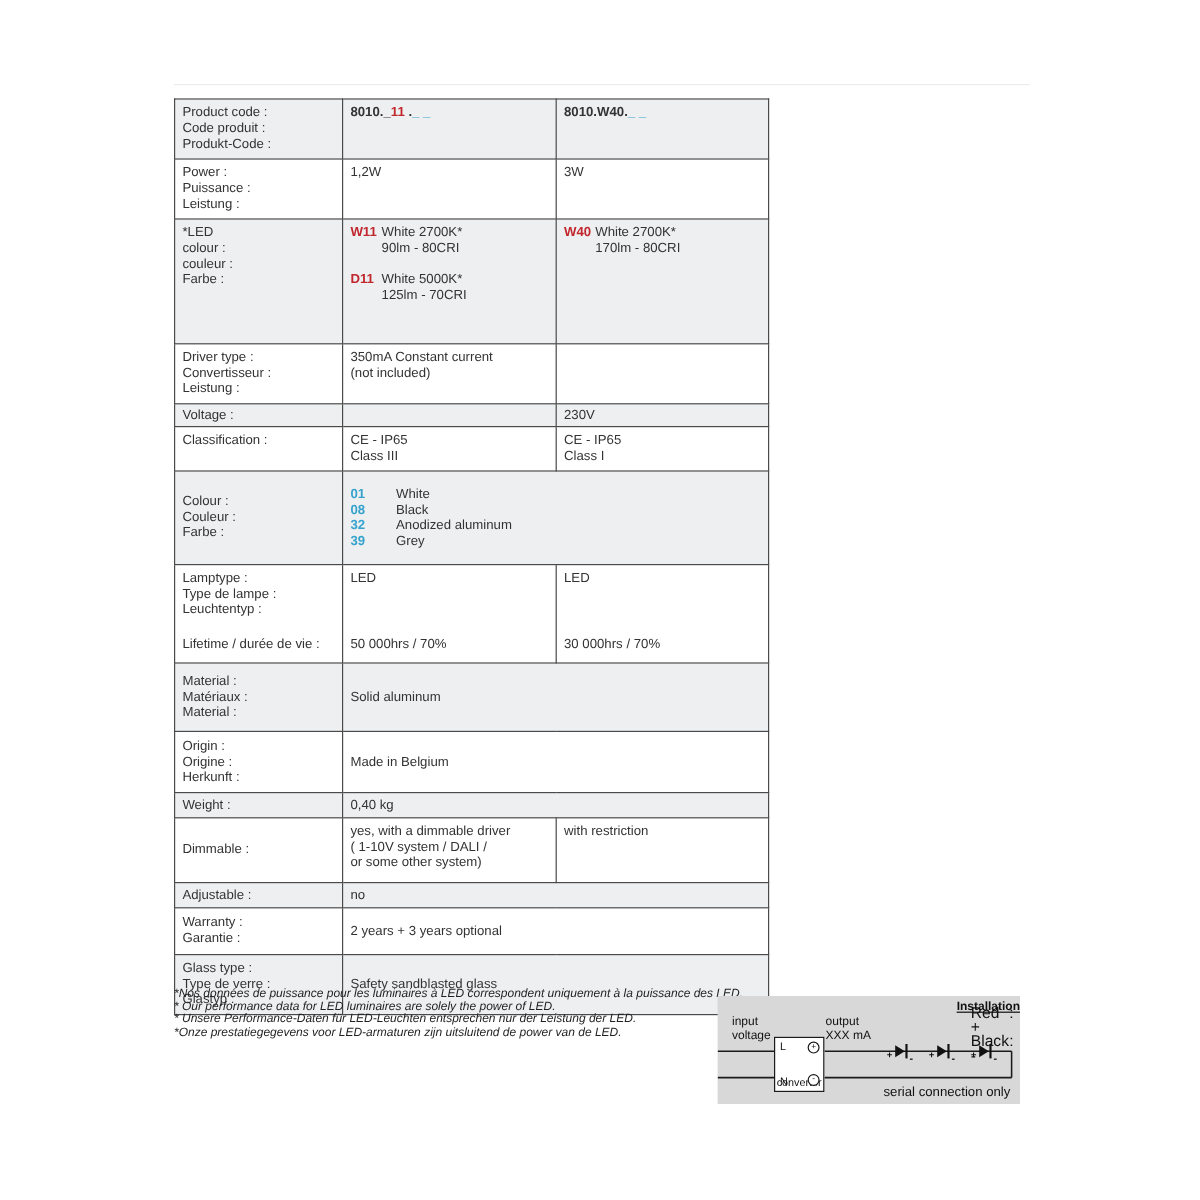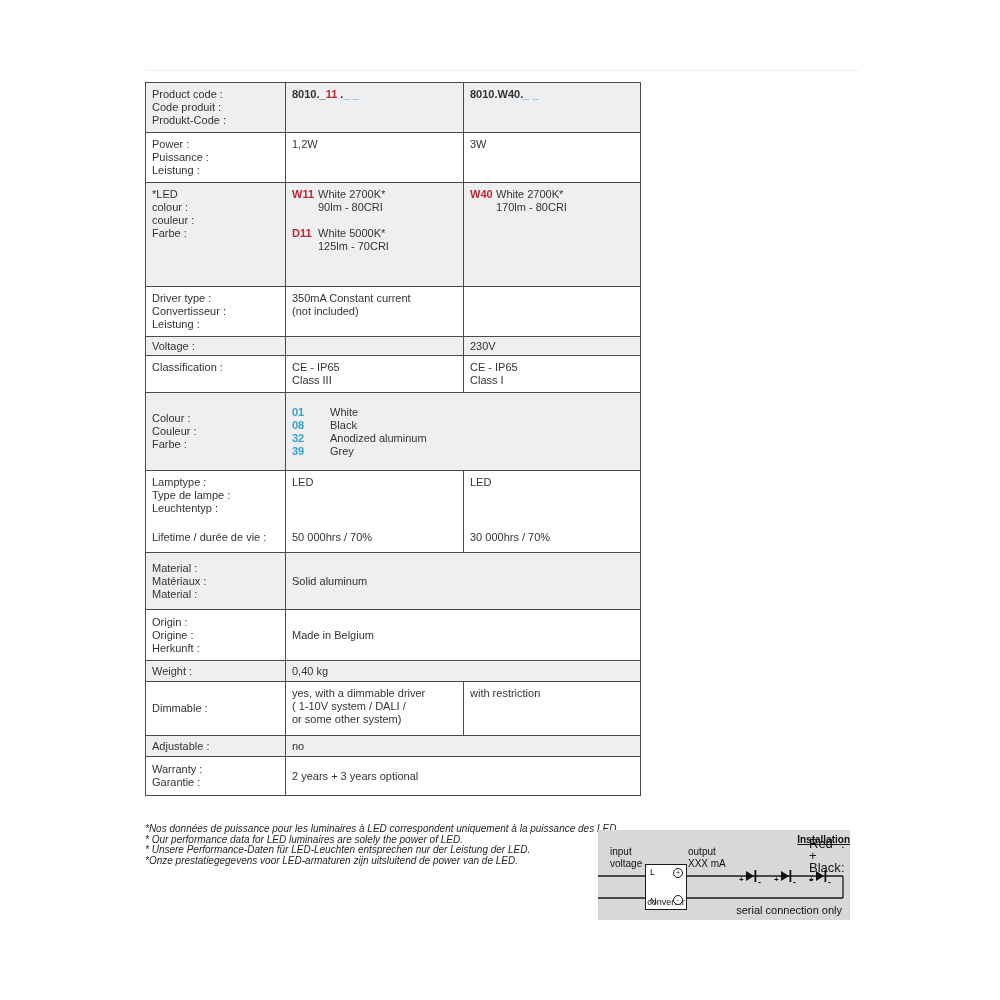--- a/index.html
+++ b/index.html
@@ -240,20 +240,28 @@
       </tr>
 
       <tr class="r14 vmid">
         <td>
           <div>Warranty :</div>
           <div>Garantie :</div>
         </td>
         <td colspan="2">2 years + 3 years optional</td>
       </tr>
 
+      <tr class="shade r15 vmid">
+        <td>
+          <div>Glass type :</div>
+          <div>Type de verre :</div>
+          <div>Glastyp :</div>
+        </td>
+        <td colspan="2">Safety sandblasted glass</td>
+      </tr>
 
     </tbody>
   </table>
 
   <div class="footnotes">
     <div>*Nos données de puissance pour les luminaires à LED correspondent uniquement à la puissance des LED.</div>
     <div>* Our performance data for LED luminaires are solely the power of LED.</div>
     <div>* Unsere Performance-Daten für LED-Leuchten entsprechen nur der Leistung der LED.</div>
     <div>*Onze prestatiegegevens voor LED-armaturen zijn uitsluitend de power van de LED.</div>
   </div>

